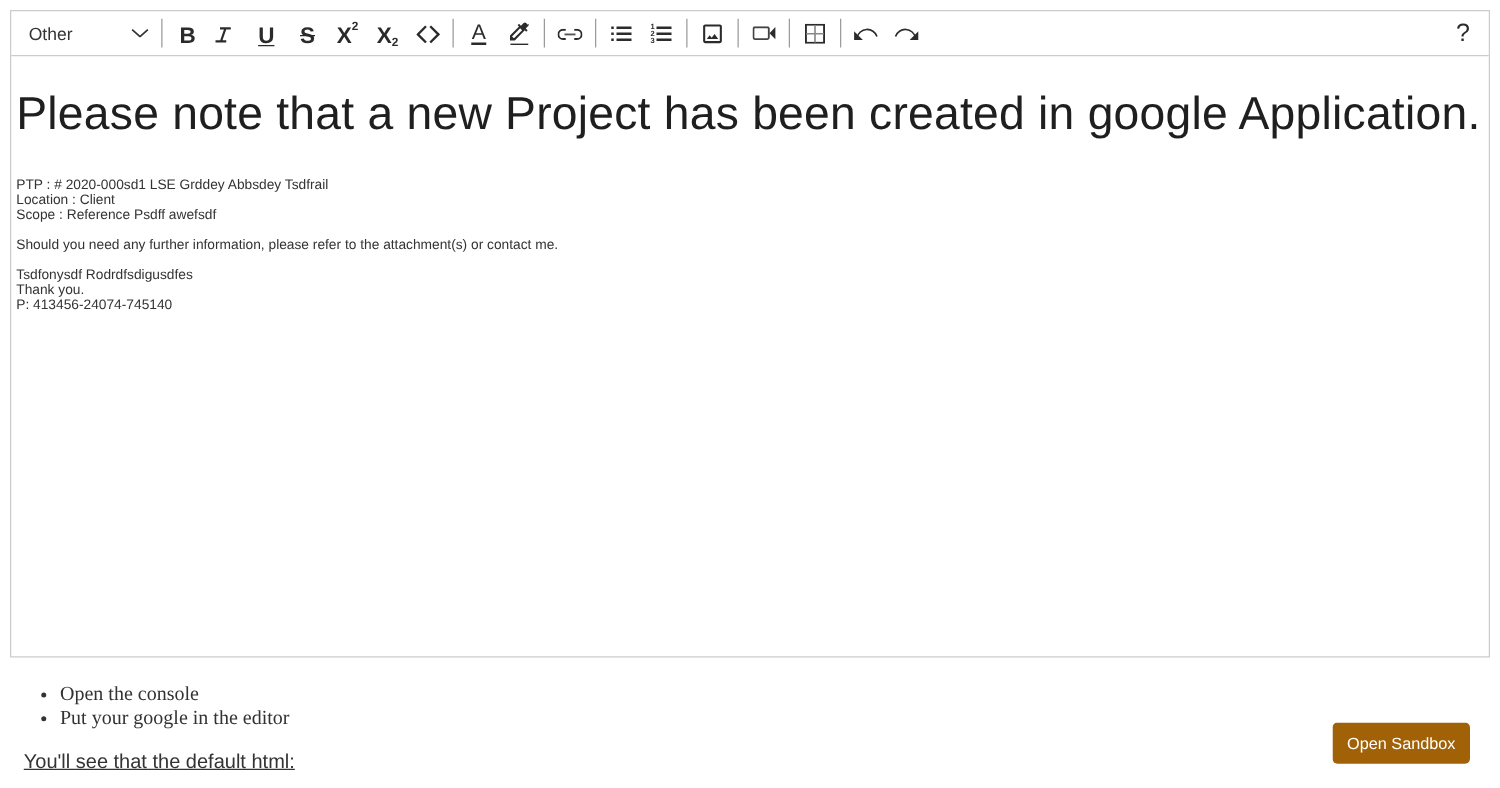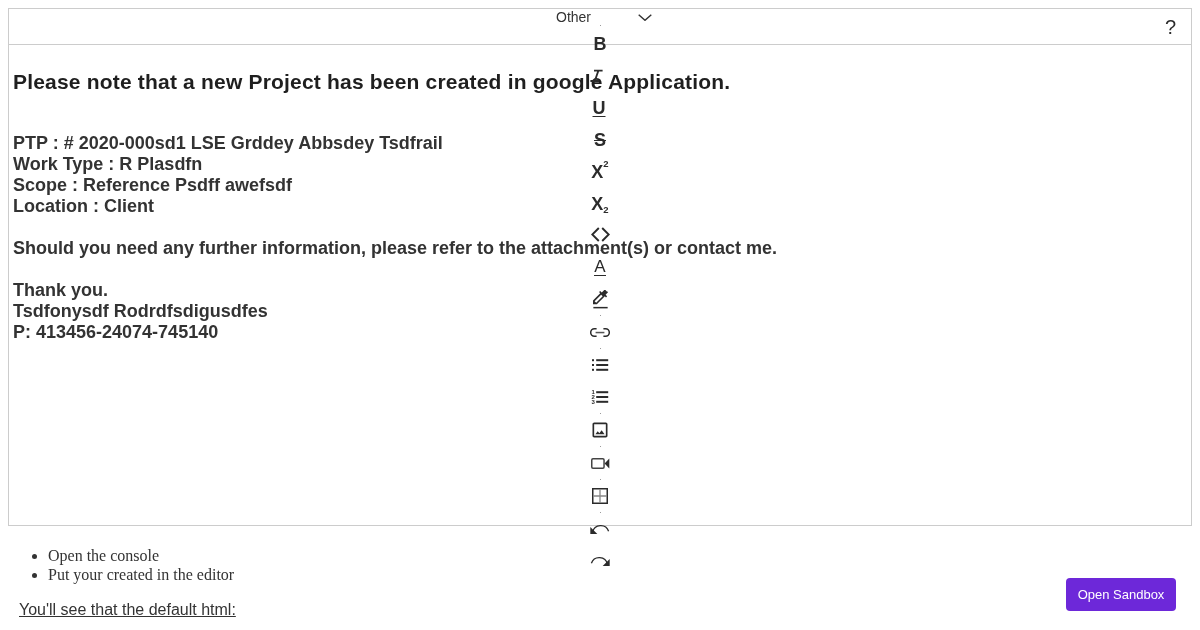--- a/index.html
+++ b/index.html
@@ -1,34 +1,34 @@
 <!DOCTYPE html>
 <html><head>
 <meta charset="utf-8">
 <style>
   * { box-sizing: border-box; }
   html,body { background:#fff; }
   body { margin:8px; font-family:"Liberation Sans", sans-serif; color:#333; font-size:16px; }
   .editor { border:1px solid #ccc; }
-  .toolbar { height:36px; display:flex; align-items:center; border-bottom:1px solid #ccc; position:relative;flex-direction:column; }
+  .toolbar { height:36px; display:flex; align-items:center; border-bottom:1px solid #ccc; position:relative; }
   .select { width:116px; height:36px; display:flex; align-items:center; padding-left:14px; color:#333; font-size:14px; }
   .select svg { margin-left:auto; margin-right:6px; }
   .sep { width:1px; height:23px; background:#9b9b9b; align-self:center; margin:0 4px; flex:0 0 1px; }
   .btn { width:32px; height:34px; display:flex; align-items:center; justify-content:center; color:#2b2b2b; flex:0 0 32px; }
   .lt { font-size:18px; font-weight:bold; line-height:1; position:relative; top:1.5px; }
   .lt .sup { font-size:9.5px; position:relative; top:-10.5px; }
   .lt .sub { font-size:9.5px; position:relative; top:3px; }
   .help { position:absolute; right:15px; top:0; height:36px; display:flex; align-items:center; font-size:20px; color:#2b2b2b; }
   .content { height:480px; padding:5px 5px 5px 4px; overflow:hidden; color:#333; }
-  .content h1 { font-size:21px; font-weight:bold; color:#1f1f1f; margin:20.4px 0 17.5px; line-height:normal; letter-spacing:0.19px; }
-  .content p { font-size:18px; margin:0 0; line-height:normal;font-weight:bold; }
+  .content h1 { font-size:37px; font-weight:normal; color:#1f1f1f; margin:20.4px 0 17.5px; line-height:normal; letter-spacing:0.19px; }
+  .content p { font-size:11px; margin:0 0; line-height:normal; }
   .below ul { margin:20px 0 16px; padding-left:40px; line-height:1.2;font-family:Liberation Serif, serif; }
   .below li { }
   .below p { margin:16px 11px; line-height:1.2;text-decoration:underline; }
-  .osb { position:fixed; right:24px; bottom:19px; width:110px; height:33px; background:#6d28d9; border-radius:4px; color:#fff; font-size:13px; display:flex; align-items:center; justify-content:center; }
+  .osb { position:fixed; right:24px; bottom:19px; width:110px; height:33px; background:#a16207; border-radius:4px; color:#fff; font-size:13px; display:flex; align-items:center; justify-content:center; }
   svg.ic { display:block; }
 </style>
 </head>
 <body>
 <div class="editor">
   <div class="toolbar">
     <div class="select">Other
       <svg width="14" height="7" viewBox="0 0 14 7" fill="none" stroke="#333" stroke-width="1.4">
           <path d="M0.7 0.7 L7 6.3 L13.3 0.7"></path>
         </svg>
@@ -136,31 +136,30 @@
           <path d="M17.4 8.2 A 8.3 8.3 0 0 0 1.4 7.2" stroke="#2b2b2b" stroke-width="1.3"></path>
           <path d="M19.7 2.9 L19.7 9.9 L12.7 9.9 Z" fill="#2b2b2b" stroke="none"></path>
         </svg>
     </div>
     <div class="help">?</div>
   </div>
   <div class="content">
     <h1>Please note that a new Project has been created in google Application.</h1>
     <p>&nbsp;</p>
     <p>PTP : # 2020-000sd1 LSE Grddey Abbsdey Tsdfrail</p>
-    <p>Work Type : R Plasdfn</p>
+    <p>Location : Client</p>
     <p>Scope : Reference Psdff awefsdf</p>
-    <p>Location : Client</p>
     <p>&nbsp;</p>
     <p>Should you need any further information, please refer to the attachment(s) or contact me.</p>
     <p>&nbsp;</p>
+    <p>Tsdfonysdf Rodrdfsdigusdfes</p>
     <p>Thank you.</p>
-    <p>Tsdfonysdf Rodrdfsdigusdfes</p>
     <p>P: 413456-24074-745140</p>
   </div>
 </div>
 <div class="below">
   <ul>
     <li>Open the console</li>
-    <li>Put your created in the editor</li>
+    <li>Put your google in the editor</li>
   </ul>
   <p>You'll see that the default html:</p>
 </div>
 <div class="osb">Open Sandbox</div>
 
 </body></html>

